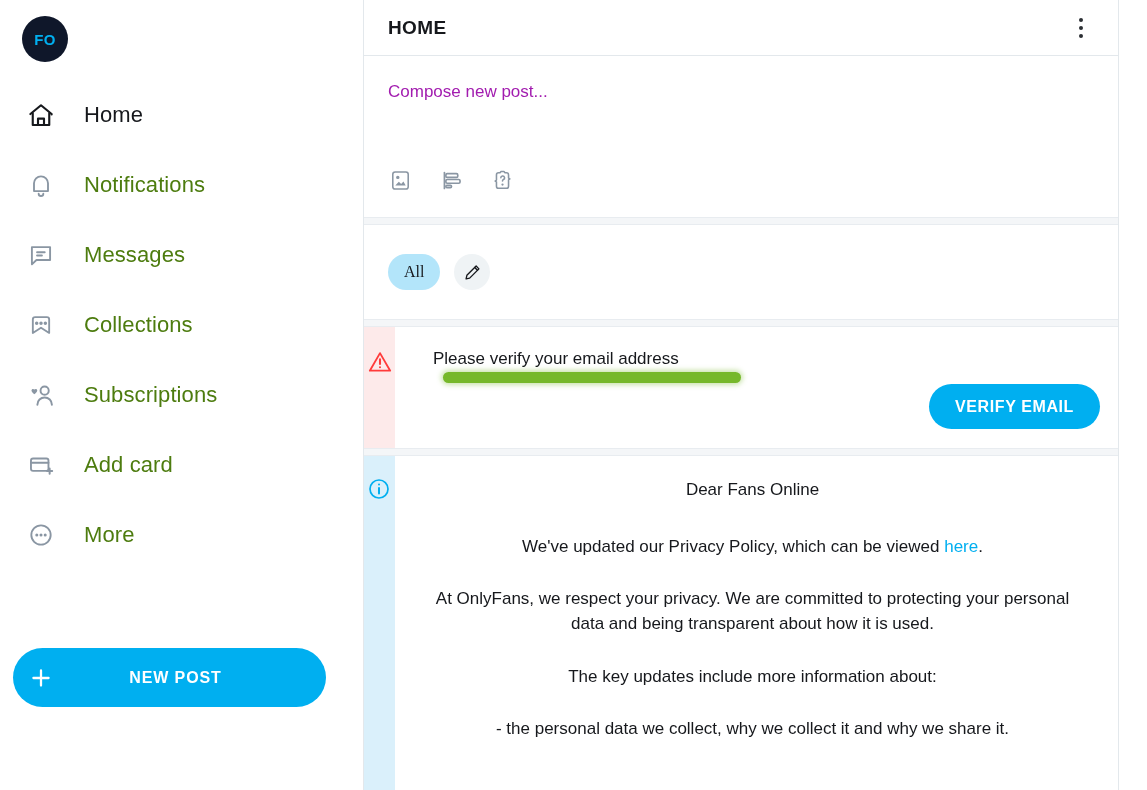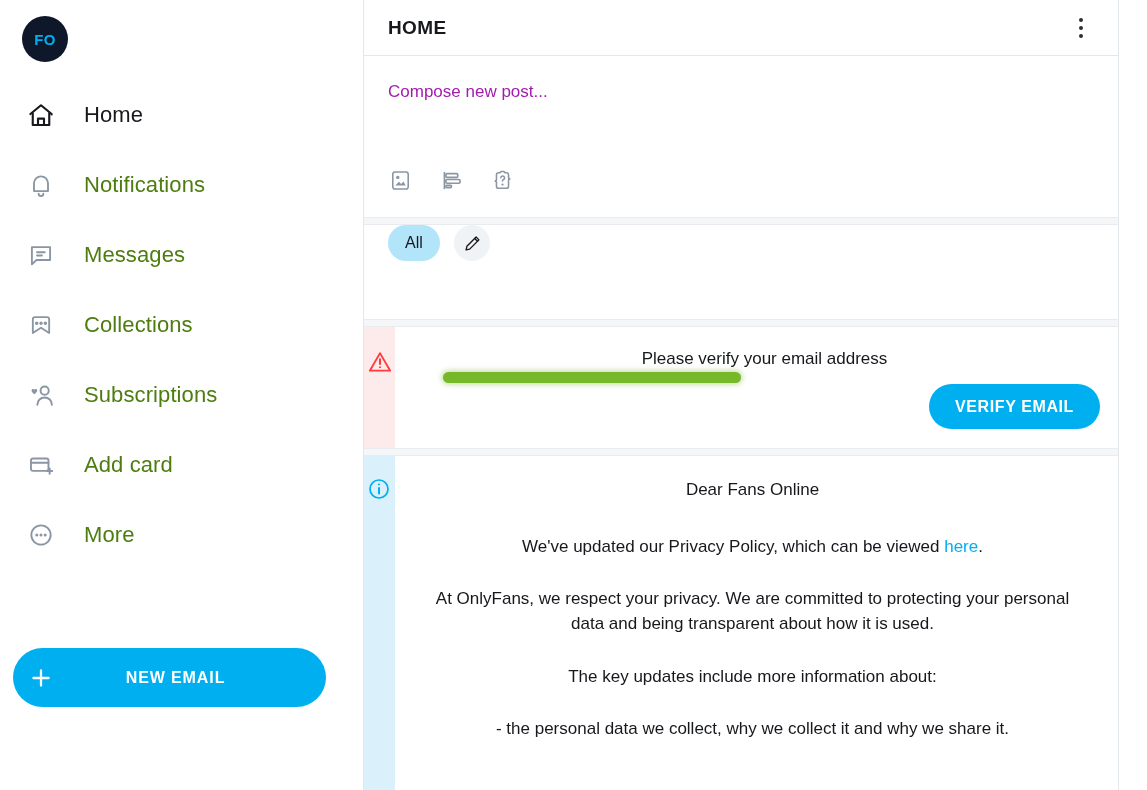--- a/index.html
+++ b/index.html
@@ -116,23 +116,24 @@
     left: 24px; bottom: 24px;
     display: flex; align-items: center; gap: 26px;
     color: #8a96a3;
   }
   .compose-tools span { cursor: pointer; display: inline-flex; }
 
   .gapband { height: 8px; background: #f4f6f8; border-top: 1px solid #e8ecf0; border-bottom: 1px solid #e8ecf0; }
 
   .filters {
     height: 94px;
-    display: flex; 
+    display: flex; align-items: center;
     padding-left: 24px;
     gap: 14px;
+    font-family: Liberation Serif, serif;
   }
   .pill {
     height: 36px; min-width: 52px;
     padding: 0 16px;
     border-radius: 18px;
     background: #b3e5fa;
     color: #16181c;
     font-size: 16px;
     display: flex; align-items: center; justify-content: center;
     cursor: pointer;
@@ -156,21 +157,20 @@
   }
   .warn-stripe { width: 31px; flex: 0 0 31px; background: #fdeaea; }
   .warn-body { flex: 1; position: relative; padding: 22px 22px 0 0; }
   .warn-icon {
     position: absolute; left: -28px; top: 22px;
     color: #ff3b3b;
   }
   .warn-text {
     font-size: 17px; color: #16181c;
     margin-left: 38px;
-    text-align: center;
   }
   .highlight-stroke {
     position: absolute;
     left: 48px; top: 45px;
     width: 298px; height: 11px;
     background: #76b82a;
     border-radius: 6px;
     box-shadow: 0 0 5px 2px rgba(118,184,42,0.38);
   }
   .verify-btn {
@@ -290,21 +290,21 @@
       </div>
 
     </nav>
 
     <button class="new-post-btn">
       <span class="new-post-plus">
         <svg width="26" height="26" viewBox="0 0 24 24" fill="none" stroke="currentColor" stroke-width="2.1" stroke-linecap="round">
           <path d="M12 5v14M5 12h14"></path>
         </svg>
       </span>
-      <span class="new-post-label">NEW EMAIL</span>
+      <span class="new-post-label">NEW POST</span>
     </button>
 
   </aside>
 
   <main class="main">
 
     <div class="topbar">
       <div class="topbar-title">HOME</div>
       <div class="kebab">
         <i></i>

